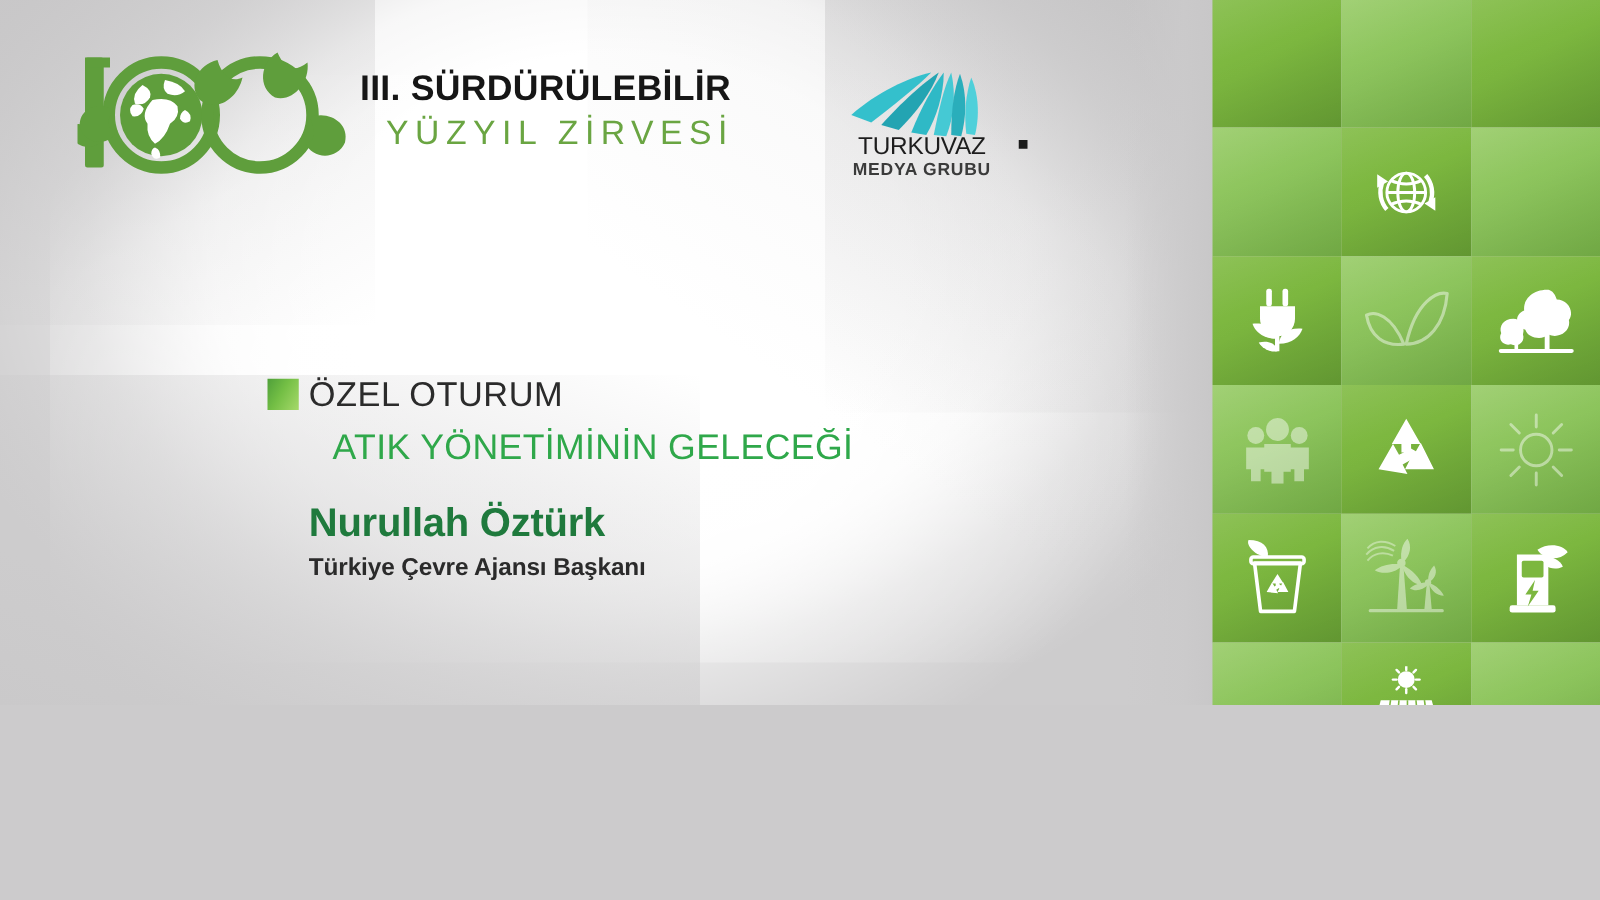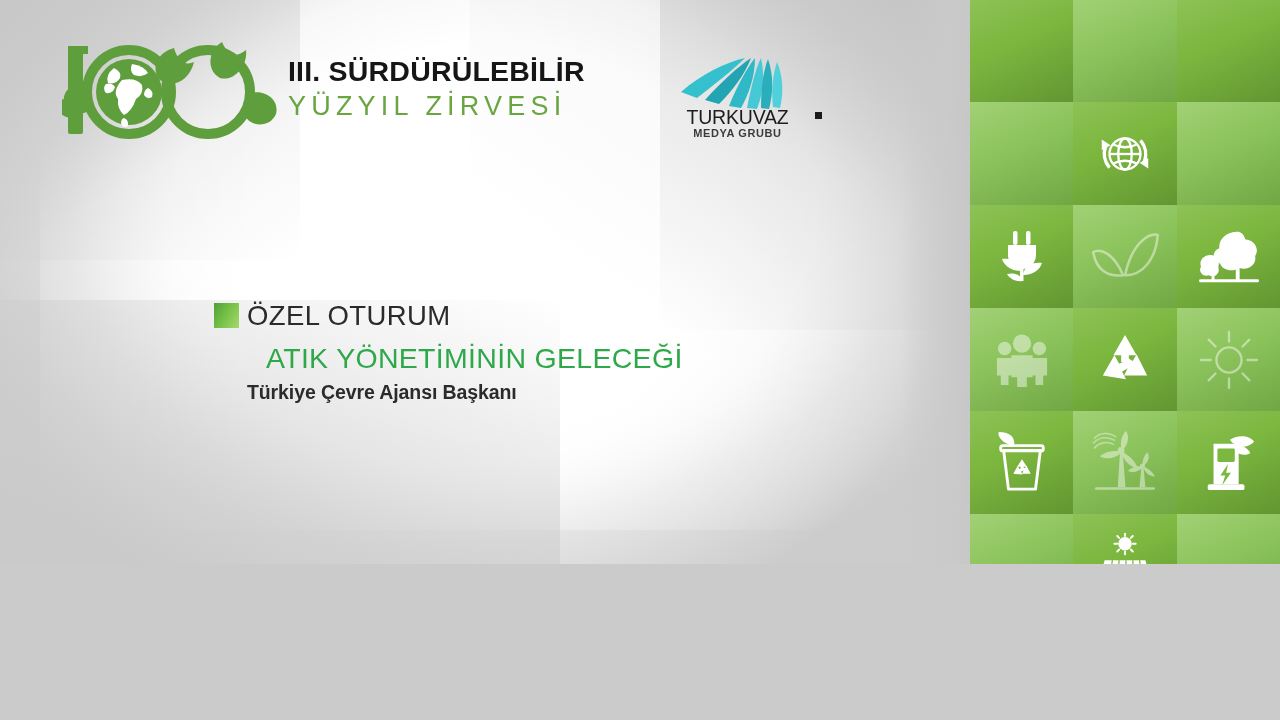--- a/index.html
+++ b/index.html
@@ -51,31 +51,31 @@
   
   .logo-100{position:absolute;left:62px;top:36px;width:230px;height:108px;}
   .summit-title{position:absolute;left:288px;top:57px;width:320px;}
   .summit-line1{
     font-size:28.5px;font-weight:bold;color:#161616;letter-spacing:0.2px;
     white-space:nowrap;line-height:1;
   }
   .summit-line2{
     margin-top:7px;
     font-size:27px;font-weight:normal;color:#6aa542;letter-spacing:5.2px;
-    white-space:nowrap;line-height:1;
+    white-space:nowrap;line-height:1;text-align:center;
   }
 
   .turkuvaz{position:absolute;left:675px;top:56px;width:125px;height:88px;}
   .tk-word{
     position:absolute;left:675px;top:108px;width:125px;text-align:center;
     font-size:19.5px;font-weight:normal;color:#1d1d1d;letter-spacing:-0.2px;line-height:1;
   }
   .tk-sub{
     position:absolute;left:675px;top:128px;width:125px;text-align:center;
-    font-size:11px;font-weight:bold;color:#3b3b3b;letter-spacing:0.6px;line-height:1;
+    font-size:14px;font-weight:bold;color:#3b3b3b;letter-spacing:0.6px;line-height:1;
   }
   .inbusiness{
     position:absolute;left:812px;top:76px;
     font-size:34px;font-weight:bold;color:#1b1b1b;letter-spacing:-1.3px;
     line-height:1;white-space:nowrap;
   }
   .inb-dot{
     position:absolute;left:815px;top:112px;width:7px;height:7px;background:#1b1b1b;
   }
 
@@ -191,20 +191,21 @@
   <div class="tk-word">TURKUVAZ</div>
   <div class="tk-sub">MEDYA GRUBU</div>
 
   <div class="inb-dot"></div>
 
   <div class="session">
     <div class="kicker">
       <span class="sq"></span><span>ÖZEL OTURUM</span>
     </div>
     <div class="topic">ATIK YÖNETİMİNİN GELECEĞİ</div>
+    <div class="speaker">Nurullah Öztürk</div>
     <div class="role">Türkiye Çevre Ajansı Başkanı</div>
   </div>
 
   <div class="mosaic">
 
     <div class="tile dark">
         <div class="shade"></div>
       </div>
     <div class="tile light">
         <div class="shade"></div>

